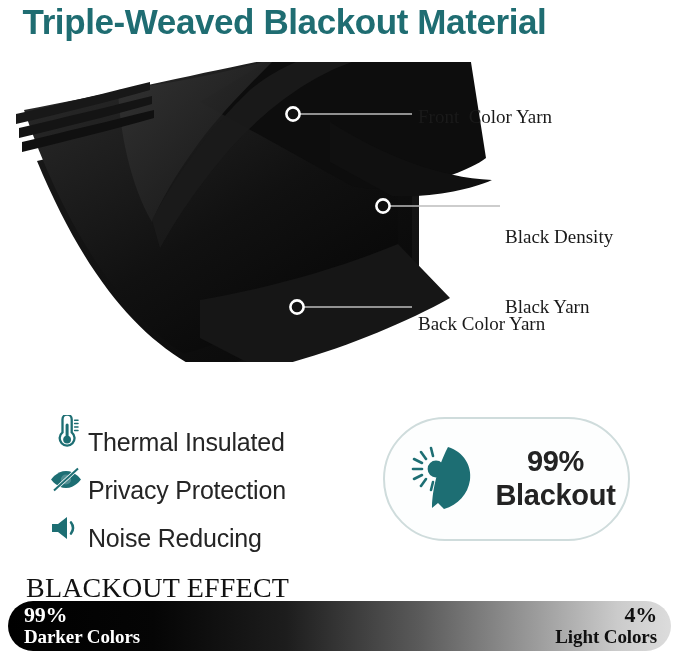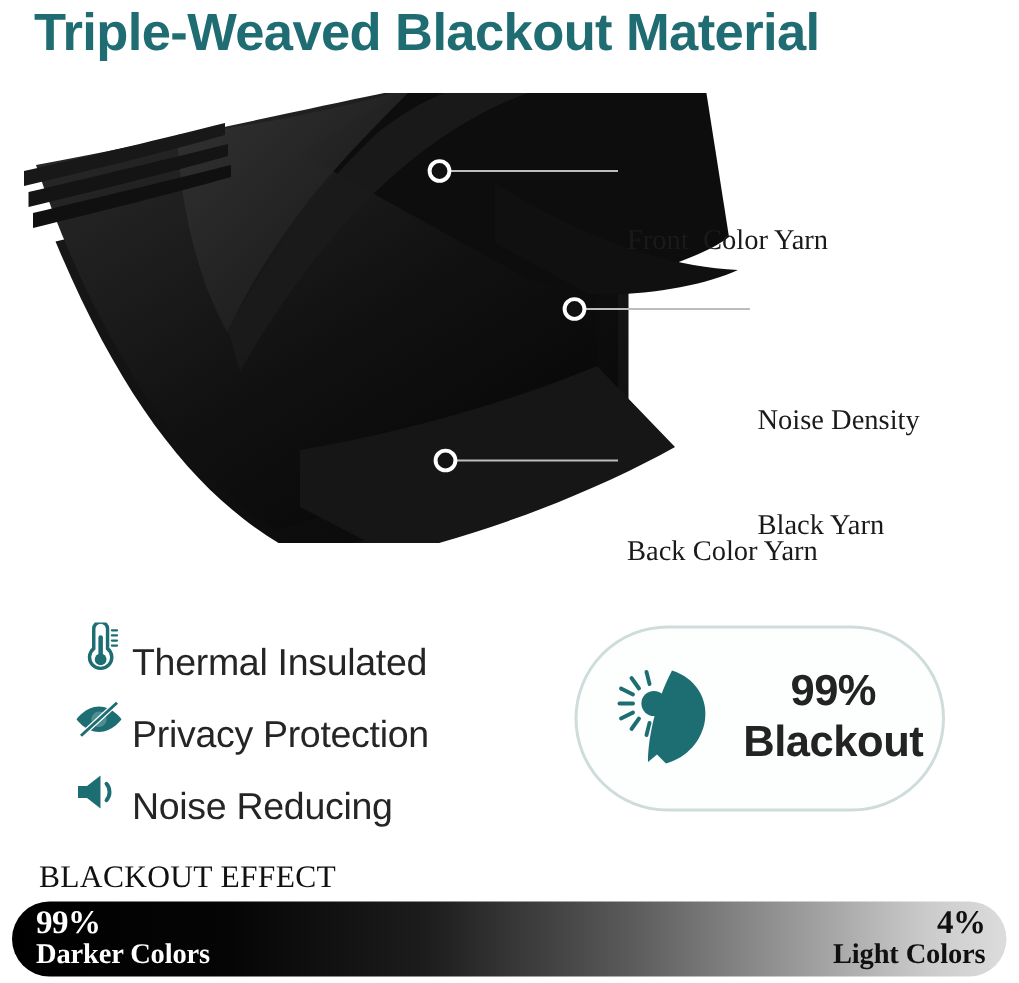--- a/index.html
+++ b/index.html
@@ -43,21 +43,20 @@
     display: block;
   }
 
   .callout-label {
     position: absolute;
     font-family: "Liberation Serif", serif;
     font-size: 19px;
     color: #1a1a1a;
     line-height: 1.22;
     white-space: pre;
-    margin-top: 44px;
   }
   .callout-front { left: 418px; top: 105px; }
   .callout-high  { left: 505px; top: 179px; }
   .callout-back  { left: 418px; top: 312px; }
 
   
   .features {
     position: absolute;
     left: 44px;
     top: 408px;
@@ -117,21 +116,21 @@
     padding-right: 6px;
     letter-spacing: -0.3px;
   }
 
   
   .effect-heading {
     position: absolute;
     left: 26px;
     top: 572px;
     font-family: "Liberation Serif", serif;
-    font-size: 21px;
+    font-size: 28px;
     color: #111111;
     letter-spacing: 0.2px;
     white-space: nowrap;
   }
   .effect-bar {
     position: absolute;
     left: 8px;
     top: 601px;
     width: 663px;
     height: 50px;
@@ -219,21 +218,21 @@
     <g stroke="#bdbdbd" stroke-width="1.4" fill="none">
       <line x1="303" y1="245" x2="412" y2="245"></line>
     </g>
     <circle cx="297" cy="245" r="6.6" fill="#131313" stroke="#ffffff" stroke-width="2.6"></circle>
   </svg>
 </div>
 
 <div class="callout-label callout-front">Front  Color Yarn</div>
 
 <div class="callout-label callout-high">
-  <div>Noise Density</div>
+  <div>Black Density</div>
   <div>Black Yarn</div>
 </div>
 
 <div class="callout-label callout-back">Back Color Yarn</div>
 
 <div class="features">
 
   <div class="feature-row">
     <span class="feature-icon">
       <svg width="30" height="34" viewBox="0 0 30 34" xmlns="http://www.w3.org/2000/svg">

